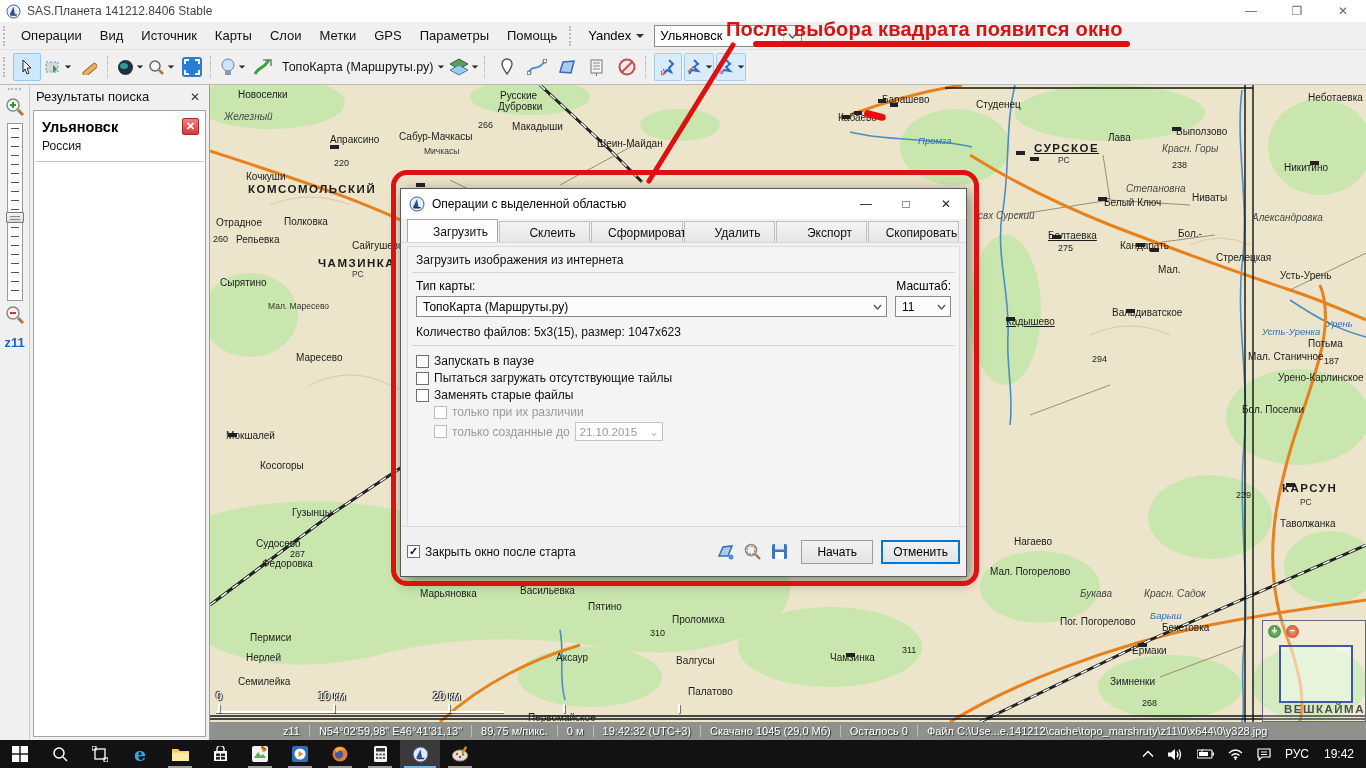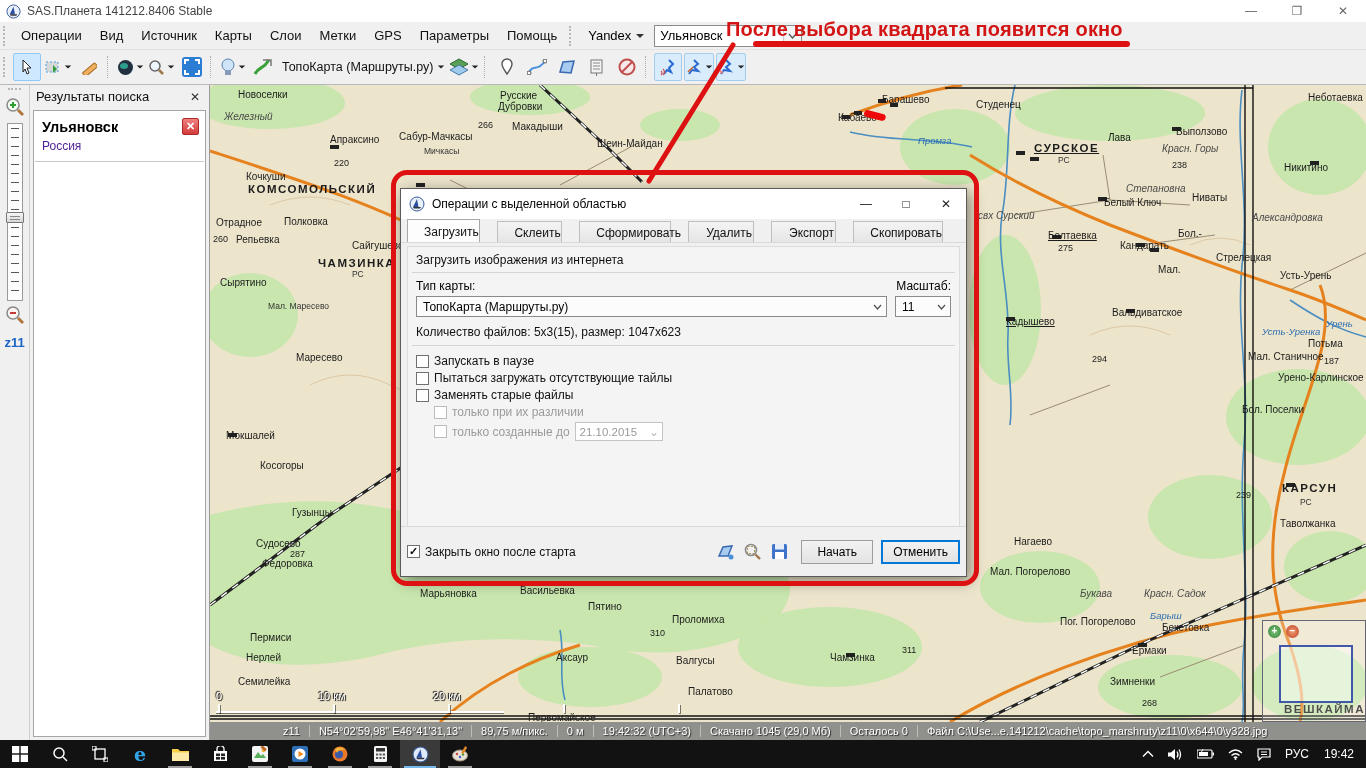--- a/index.html
+++ b/index.html
@@ -43,21 +43,21 @@
   .slider .handle:after { content:""; position:absolute; left:3px; right:3px; top:3px; border-top:1px solid #888; box-shadow:0 3px 0 #888; }
   .zlabel { display:block; text-align:center; color:#1a64c8; font-weight:bold; font-size:13px; margin-top:10px; }
 
   
   .searchpanel { position:absolute; left:30px; top:85px; width:180px; height:655px; background:#f0f0f0; z-index:12; border-right:1px solid #9a9a9a; }
   .sp-header { height:23px; display:flex; align-items:center; padding:0 6px; }
   .sp-header .sp-title { flex:1; font-size:13px; color:#111; }
   .sp-header .sp-close { font-size:12px; color:#333; width:16px; text-align:center; }
   .sp-body { position:absolute; left:3px; right:3px; top:25px; bottom:3px; background:#fff; border:1px solid #a5a5a5; }
   .result-title { font-size:14.5px; font-weight:bold; color:#000; padding:8px 8px 2px 8px; }
-  .result-sub { font-size:12px; color:#4c1d95; padding:2px 8px 8px 8px; }
+  .result-sub { font-size:12px; color:#0f172a; padding:2px 8px 8px 8px; }
   .result-x { position:absolute; right:6px; top:7px; width:17px; height:17px; background:linear-gradient(#f08080,#d43c3c); border:1px solid #a82828; border-radius:2px; color:#fff; font-size:11px; font-weight:bold; text-align:center; line-height:15px; }
   .sp-sep { border-top:1px solid #c8c8c8; margin:0 1px; }
 
   
   .map { position:absolute; left:210px; top:85px; width:1156px; height:637px; background:#ece4cb; overflow:hidden; z-index:1; }
   .map-label { position:absolute; font-size:10px; color:#1c1c1c; white-space:nowrap; z-index:2; }
   .ml-city { font-weight:bold; font-size:11.5px; letter-spacing:1.5px; }
   .ml-und { text-decoration:underline; }
   .ml-elev { font-size:9px; }
   .ml-ital { font-style:italic; color:#4a4a4a; }
@@ -81,21 +81,21 @@
   .statusbar .seg:first-child { margin-left:64px; }
   .statusbar .seg:last-child { border-right:none; }
 
   
   .dialog { position:absolute; left:400px; top:188px; width:567px; height:389px; background:#f0f0f0; border:1px solid #5a5a5a; box-shadow:3px 4px 14px rgba(0,0,0,.45); z-index:40; }
   .dlg-titlebar { height:30px; background:#fff; display:flex; align-items:center; padding-left:8px; }
   .dlg-titlebar .dlg-title { flex:1; font-size:12px; color:#000; margin-left:7px; }
   .dlg-controls { display:flex; height:30px; }
   .dlg-controls .dc { width:40px; display:flex; align-items:center; justify-content:center; font-size:12px; color:#222; }
   .tabstrip { display:flex; padding:2px 6px 0 6px; background:#f0f0f0; border-bottom:1px solid #d9d9d9; height:24px; }
-  .tab { width:92px; text-align:center; font-size:12px; padding:4px 0 3px 16px; background:linear-gradient(#f4f4f4,#e5e5e5); border:1px solid #bfbfbf; border-bottom:none; margin-right:17px; color:#111; }
+  .tab { width:92px; text-align:center; font-size:12px; padding:4px 0 3px 16px; background:linear-gradient(#f4f4f4,#e5e5e5); border:1px solid #bfbfbf; border-bottom:none; margin-right:1px; color:#111; }
   .tab.active { background:#fdfdfd; position:relative; top:0px; padding-top:5px; margin-top:-2px; border-color:#a8a8a8; }
   .dlg-content { position:absolute; left:6px; right:6px; top:57px; bottom:36px; background:#f4f4f4; border:1px solid #dcdcdc; padding:6px 8px; }
   .dlg-section-title { font-size:12px; color:#111; padding-bottom:5px; }
   .dlg-hr { border-top:1px solid #d5d5d5; margin:0 -4px; }
   .field-row { display:flex; justify-content:space-between; margin-top:6px; font-size:12px; }
   .combo-row { display:flex; gap:8px; margin-top:3px; }
   .combo { height:21px; background:#fcfcfc; border:1px solid #8a8a8a; display:flex; align-items:center; font-size:12px; }
   .combo .val { flex:1; padding:0 6px; white-space:nowrap; overflow:hidden; }
   .combo .dd { width:17px; align-self:stretch; display:flex; align-items:center; justify-content:center; }
   .combo.main { flex:1; }

